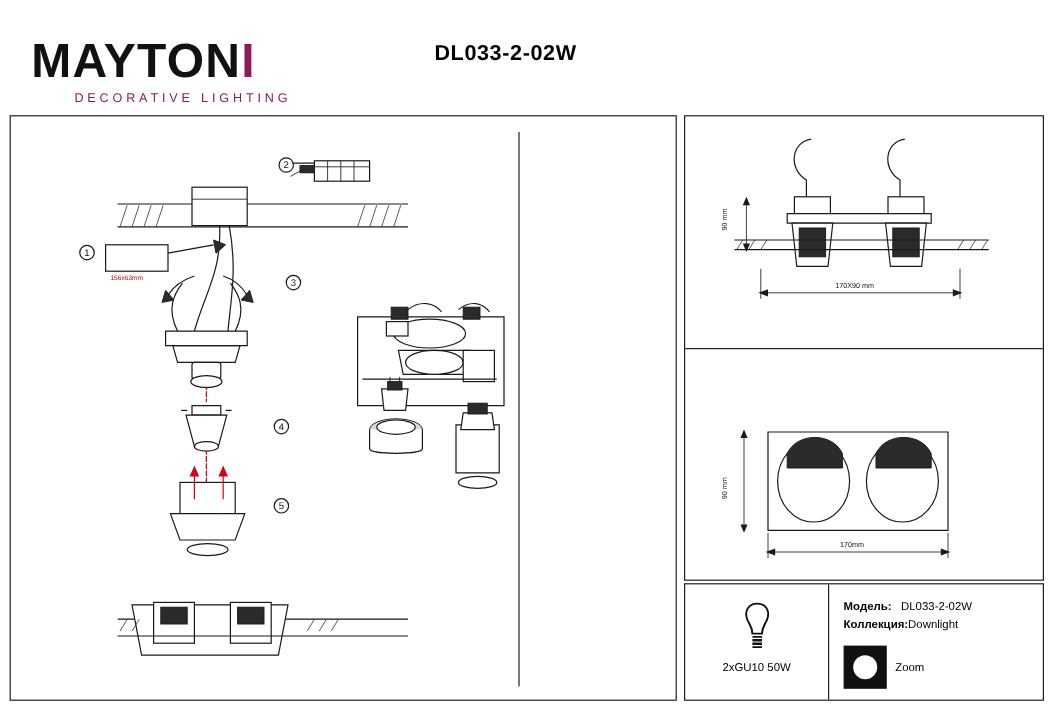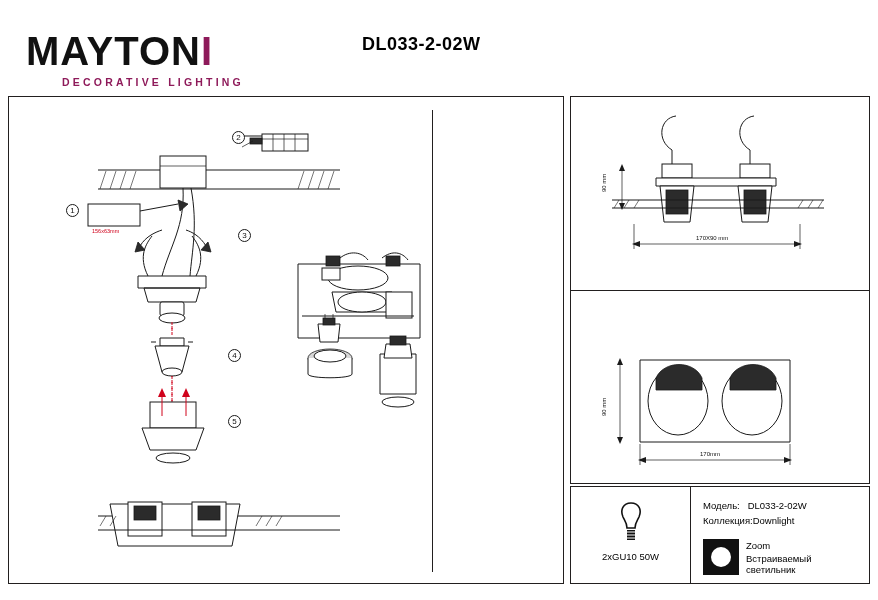--- a/index.html
+++ b/index.html
@@ -40,21 +40,21 @@
   }
   .logo-word .dot-i {
     color: #8e1a5a;
   }
   .logo-sub {
     margin-top: 3px;
     margin-left: 36px;
     font-size: 10.5px;
     letter-spacing: 3.2px;
     color: #8e1a5a;
-    font-weight: bold;
+    font-weight: normal;
   }
   .title-block {
     position: absolute;
     left: 362px; top: 12px;
   }
   .doc-title {
     font-size: 27px;
     font-weight: bold;
     letter-spacing: 0.5px;
     line-height: 32px;
@@ -117,21 +117,21 @@
     position: absolute;
     left: 691px; top: 487px;
     width: 179px; height: 96px;
     padding: 11px 8px 0 12px;
   }
   .info-row {
     font-size: 9.5px;
     line-height: 15px;
     white-space: nowrap;
   }
-  .info-row .lbl { font-weight: normal; }
+  .info-row .lbl { font-weight: bold; }
   .info-icon-row {
     margin-top: 10px;
     display: flex;
     align-items: center;
     gap: 7px;
   }
   .recessed-icon {
     width: 36px; height: 36px;
     background: #111;
     position: relative;
@@ -385,18 +385,17 @@
       <span class="lbl">Модель:</span>
       &nbsp;&nbsp;<span>DL033-2-02W</span>
     </div>
     <div class="info-row">
       <span class="lbl">Коллекция:</span><span>Downlight</span>
     </div>
     <div class="info-icon-row">
       <div class="recessed-icon"></div>
       <div>
         <div class="info-row lbl">Zoom</div>
-        <div class="recessed-label">Встраиваемый светильник</div>
       </div>
     </div>
   </div>
 
 </div>
 
 </body></html>

